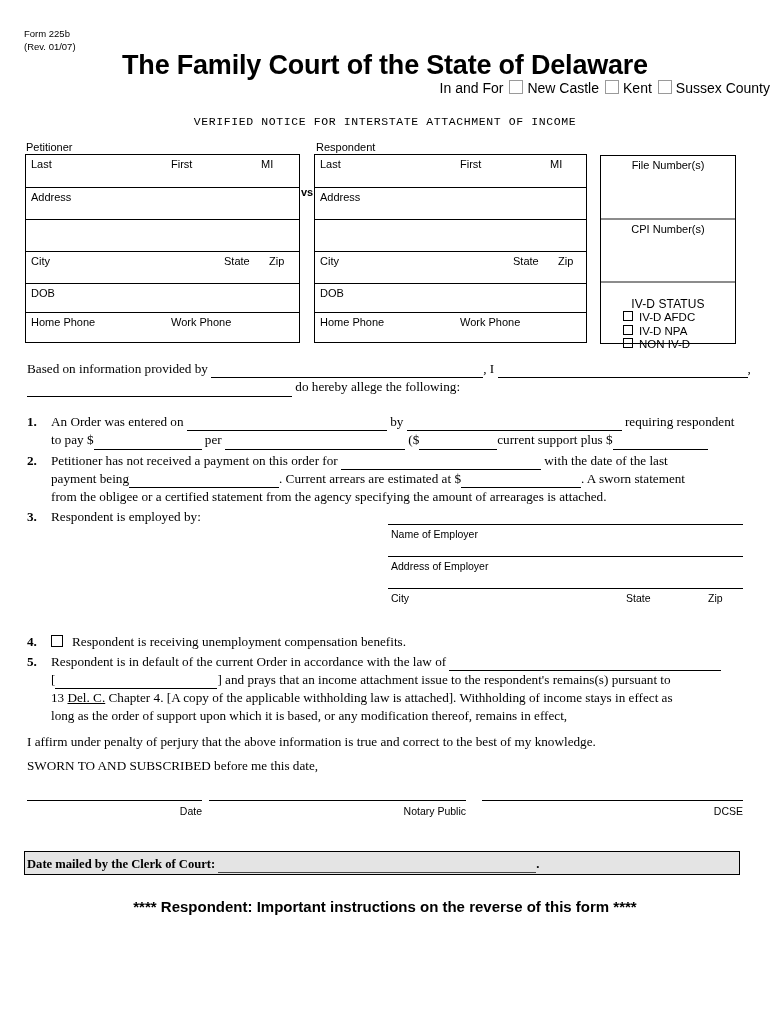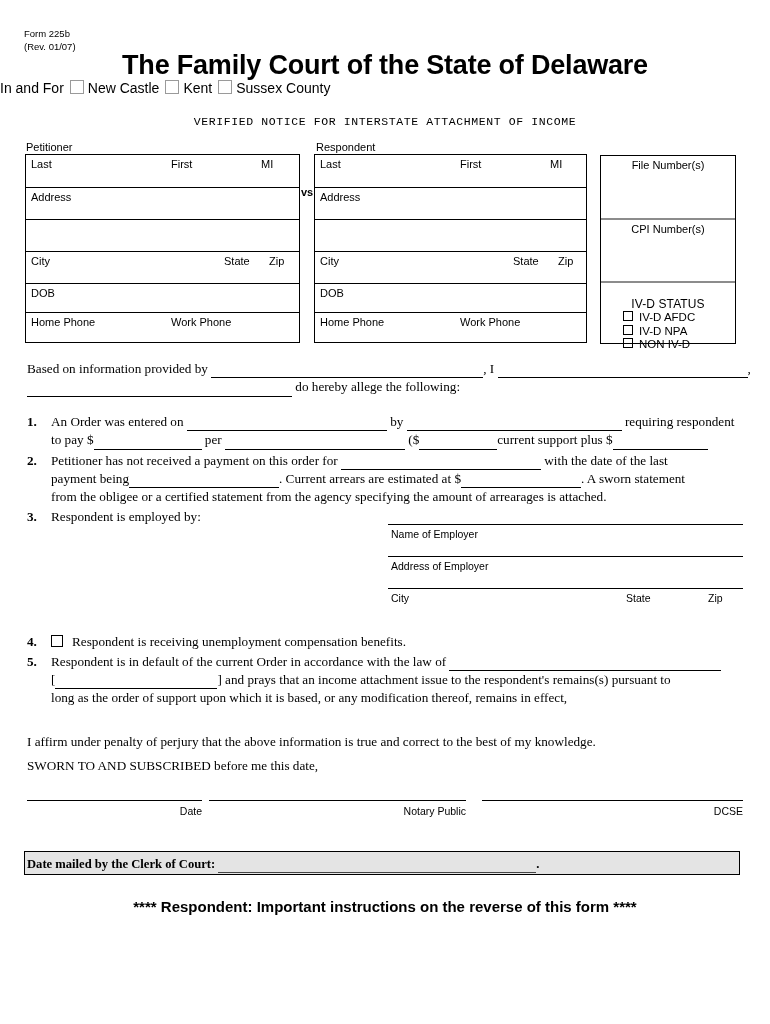--- a/index.html
+++ b/index.html
@@ -43,21 +43,21 @@
     font-family: "Liberation Sans", sans-serif;
     font-size: 27px;
     font-weight: bold;
     letter-spacing: -0.2px;
   }
   .county-line {
     position: absolute;
     left: 0;
     right: 0;
     top: 80px;
-    text-align: left;
+    text-align: right;
     font-family: "Liberation Sans", sans-serif;
     font-size: 14px;
     white-space: nowrap;
   }
   .county-line .cbox {
     display: inline-block;
     width: 12px;
     height: 12px;
     border: 1px solid #9a9a9a;
     background: #fff;
@@ -439,20 +439,25 @@
     <div class="numitem">
       <span class="num">5.</span>
       <div class="ln">
         <span>Respondent is in default of the current Order in accordance with the law of</span>
         <span class="u" style="width:272px">&nbsp;</span>
       </div>
       <div class="ln">
         <span>[</span><span class="u" style="width:162px">&nbsp;</span><span>] and prays that an income attachment issue to the respondent's remains(s) pursuant to</span>
       </div>
       <div class="ln">
+        <span>13</span>
+        <span style="text-decoration:underline">Del. C.</span>
+        <span>Chapter 4.  [A copy of the applicable withholding law is attached].  Withholding of income stays in effect as</span>
+      </div>
+      <div class="ln">
         <span>long as the order of support upon which it is based, or any modification thereof, remains in effect,</span>
       </div>
     </div>
   </div>
 
   <div class="employer">
     <div class="emp-row">
       <span class="e-a">Name of Employer</span>
     </div>
     <div class="emp-row">

